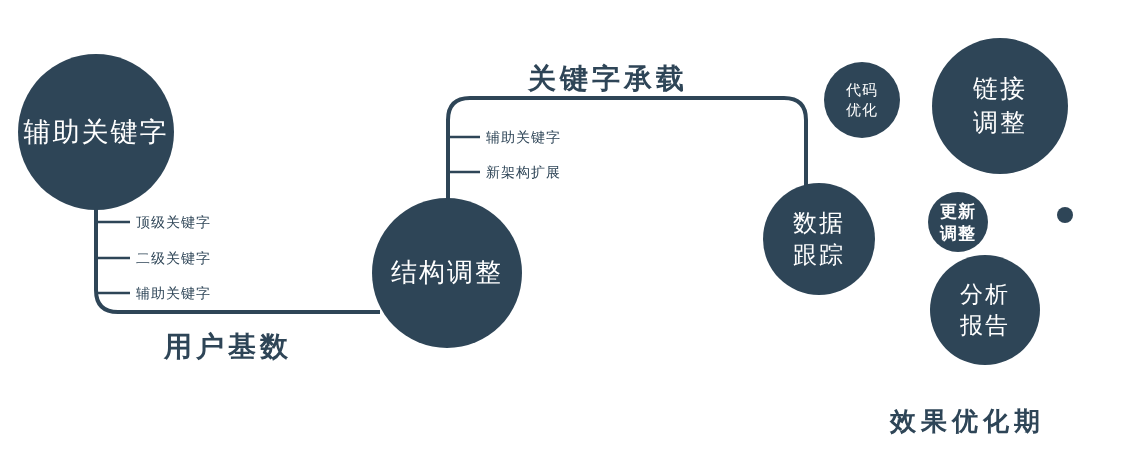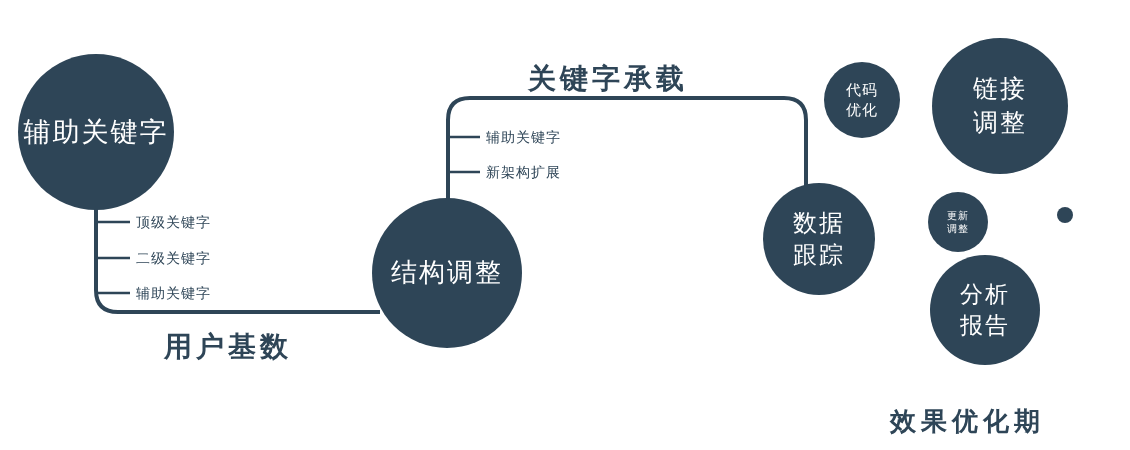--- a/index.html
+++ b/index.html
@@ -92,21 +92,21 @@
   <div class="node" style="left:824px; top:62px; width:76px; height:76px; font-size:15px; letter-spacing:1px;">
     <span>代码</span>
     <span>优化</span>
   </div>
 
   <div class="node" style="left:932px; top:38px; width:136px; height:136px; font-size:25px;">
     <span>链接</span>
     <span>调整</span>
   </div>
 
-  <div class="node" style="left:928px; top:192px; width:60px; height:60px; font-size:10px; font-weight:normal; letter-spacing:1px; line-height:1.3;">
+  <div class="node" style="left:928px; top:192px; width:60px; height:60px; font-size:17px; font-weight:bold; letter-spacing:1px; line-height:1.3;">
     <span>更新</span>
     <span>调整</span>
   </div>
 
   <div class="dot" style="left:1057px; top:207px; width:16px; height:16px;"></div>
 
   <div class="node" style="left:930px; top:255px; width:110px; height:110px; font-size:23px;text-align:center;">
     <span>分析</span>
     <span>报告</span>
   </div>

